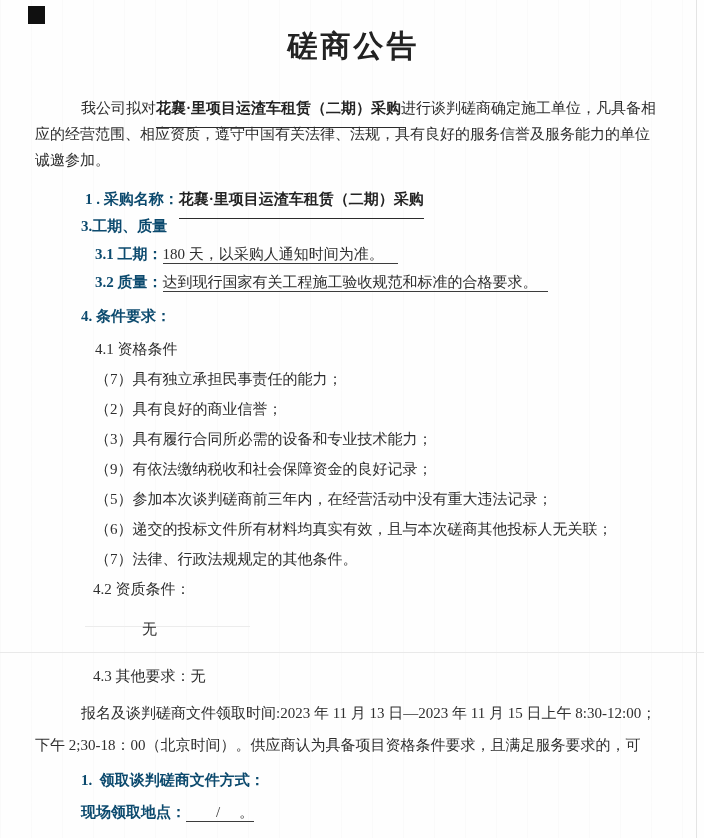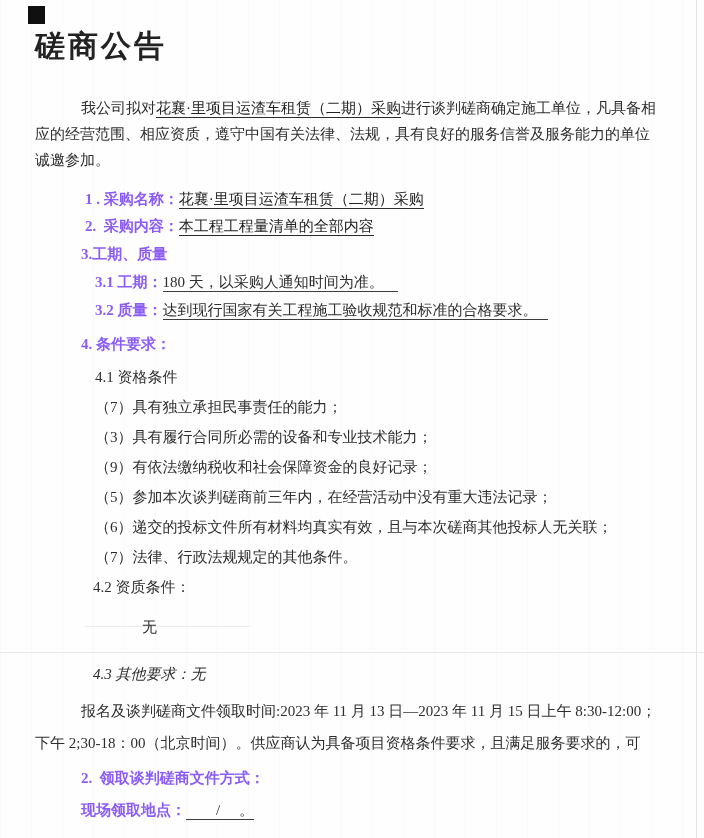--- a/index.html
+++ b/index.html
@@ -9,44 +9,44 @@
     font-family:"Liberation Serif","DejaVu Serif",serif;
     color:#2e2e2e; font-size:15px;
   }
   
   .page::before {
     content:""; position:absolute; inset:0; pointer-events:none;
     background:repeating-linear-gradient(90deg, rgba(0,0,0,0.016) 0 1px, transparent 1px 31px);
   }
   .content { position:absolute; inset:0; padding:0 32px 0 35px; }
   .title {
-    text-align:left; font-size:30px; font-weight:bold; letter-spacing:3px;
+    text-align:center; font-size:30px; font-weight:bold; letter-spacing:3px;
     color:#222; margin:26px 0 0 0;
   }
   .para { text-align:justify; }
   .pline { white-space:pre; line-height:26px; }
   .indent { display:inline-block; width:46px; }
   .row { line-height:25px; white-space:pre; margin:0 0 5px 0; }
   .pl46 { padding-left:46px; }
   .pl50 { padding-left:50px; }
   .pl58 { padding-left:58px; }
   .pl60 { padding-left:60px; }
   .pl107 { padding-left:107px; }
-  .b { font-weight:bold; color:#8b5cf6; }
+  .b { font-weight:bold; color:#0c4a6e; }
   .u { border-bottom:1px solid #3c3c3c; padding-bottom:1px; }
-  .bu { font-weight:normal; color:#232323; border-bottom:1.5px solid #2b2b2b; padding-bottom:1px; }
+  .bu { font-weight:bold; color:#232323; border-bottom:1.5px solid #2b2b2b; padding-bottom:11px; }
   .tail14 { padding-right:14px; }
   .tail10 { padding-right:10px; }
   .para1 { margin-top:28px; }
   .items-block { margin-top:14px; }
   .mb2 { margin-bottom:2px; }
   .mb3 { margin-bottom:3px; }
   .mb8 { margin-bottom:8px; }
   .mb9 { margin-bottom:9px; }
-  .mt8 { margin-top:24px;font-style:italic; }
+  .mt8 { margin-top:24px; }
   .report { margin-top:8px; }
   .report .pline { line-height:32px; }
   .sec5 { margin-top:6px; }
   .sec5 .row { margin-top:7px; margin-bottom:0; }
   
   .black-mark { position:absolute; left:28px; top:6px; width:17px; height:18px; background:#101010; }
   .faint-line-short { position:absolute; left:85px; top:626px; width:165px; height:1px; background:#ececec; }
   .faint-line-full { position:absolute; left:0; top:652px; width:704px; height:1px; background:#e9e9e9; }
   .edge-line { position:absolute; right:7px; top:0; width:1px; height:838px; background:#e4e4e4; }
 </style>
@@ -67,51 +67,51 @@
     <div class="para para1">
       <div class="pline"><span class="indent"></span><span>我公司拟对</span><span class="bu">花襄·里项目运渣车租赁（二期）采购</span><span>进行谈判磋商确定施工单位，凡具备相</span></div>
       <div class="pline">应的经营范围、相应资质，遵守中国有关法律、法规，具有良好的服务信誉及服务能力的单位</div>
       <div class="pline">诚邀参加。</div>
     </div>
 
     <div class="items-block">
 
       <div class="row pl50 mb2"><span class="b">1 . 采购名称：</span><span class="bu">花襄·里项目运渣车租赁（二期）采购</span></div>
 
-      <div class="row pl50 mb3"><span class="b">2.  采购内容：</span><span class="bu">本工程工程量清单的全部内容</span></div>
 
       <div class="row pl46 mb3"><span class="b">3.工期、质量</span></div>
 
       <div class="row pl60 mb3"><span class="b">3.1 工期：</span><span class="u tail14">180 天，以采购人通知时间为准。</span></div>
 
       <div class="row pl60 mb9"><span class="b">3.2 质量：</span><span class="u tail10">达到现行国家有关工程施工验收规范和标准的合格要求。</span></div>
 
       <div class="row pl46 mb8"><span class="b">4. 条件要求：</span></div>
 
       <div class="row pl60"><span>4.1 资格条件</span></div>
 
       <div class="row pl60">（7）具有独立承担民事责任的能力；</div>
+      <div class="row pl60">（2）具有良好的商业信誉；</div>
       <div class="row pl60">（3）具有履行合同所必需的设备和专业技术能力；</div>
       <div class="row pl60">（9）有依法缴纳税收和社会保障资金的良好记录；</div>
       <div class="row pl60">（5）参加本次谈判磋商前三年内，在经营活动中没有重大违法记录；</div>
       <div class="row pl60">（6）递交的投标文件所有材料均真实有效，且与本次磋商其他投标人无关联；</div>
       <div class="row pl60">（7）法律、行政法规规定的其他条件。</div>
 
       <div class="row pl58" style="margin-bottom:16px;"><span>4.2 资质条件：</span></div>
       <div class="row pl107" style="line-height:22px; margin-bottom:10px;"><span>无</span></div>
 
       <div class="row pl58 mt8" style="margin-bottom:0;"><span>4.3 其他要求：无</span></div>
     </div>
 
     <div class="para report">
       <div class="pline"><span class="indent"></span><span>报名及谈判磋商文件领取时间:2023 年 11 月 13 日—2023 年 11 月 15 日上午 8:30-12:00；</span></div>
       <div class="pline">下午 2;30-18：00（北京时间）。供应商认为具备项目资格条件要求，且满足服务要求的，可</div>
     </div>
 
     <div class="sec5">
-      <div class="row pl46"><span class="b">2.  领取谈判磋商文件方式：</span></div>
+      <div class="row pl46"><span class="b">1.  领取谈判磋商文件方式：</span></div>
 
       <div class="row pl46"><span class="b">现场领取地点：</span><span class="u">　　/　 。</span></div>
 
     </div>
 
   </div>
 </div>
 
 </body></html>

